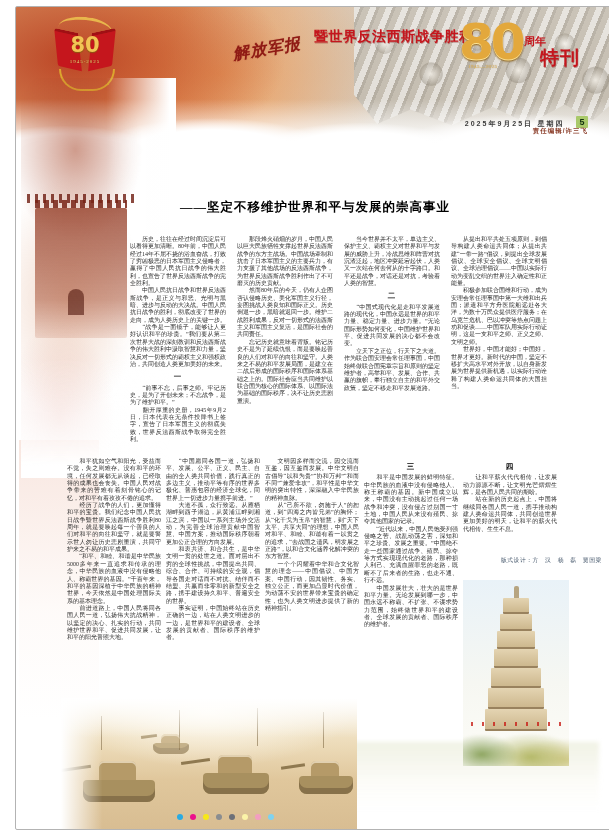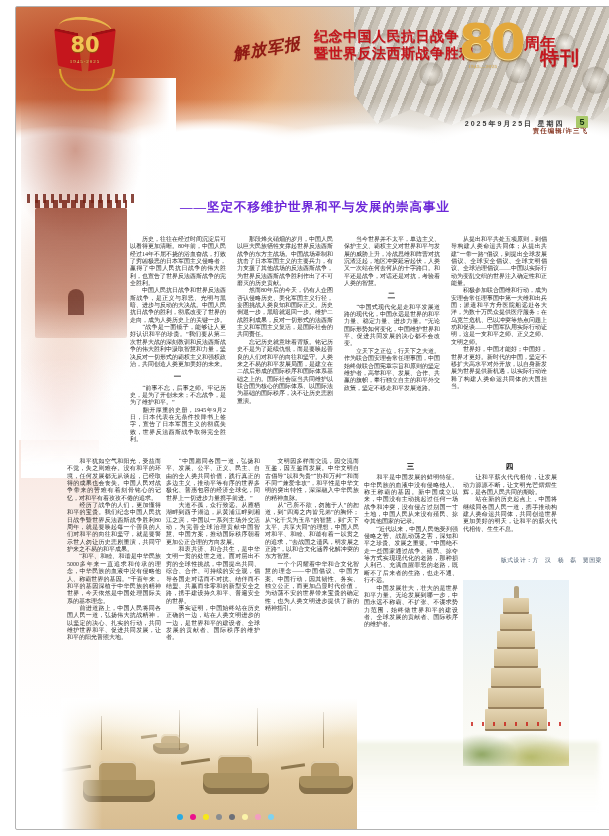--- a/index.html
+++ b/index.html
@@ -49,21 +49,21 @@
   .masthead{position:absolute;left:217px;top:32px;font-size:16px;font-weight:bold;font-style:italic;
       color:#8f1a14;transform:rotate(-9deg);letter-spacing:1px;text-shadow:0 0 1px rgba(143,26,20,.5);}
   .btitle{position:absolute;left:298px;top:21px;color:#c5161d;font-weight:900;font-size:14px;
       letter-spacing:.5px;line-height:17px;font-family:"Liberation Sans",sans-serif;
       text-shadow:.5px .5px 0 rgba(120,10,10,.35);}
   .big80{position:absolute;left:443px;top:10px;font-family:"DejaVu Sans",sans-serif;font-weight:900;
       font-size:50px;line-height:50px;color:#e3a83c;
       text-shadow:0 1px 0 #fbe49a,0 2px 2px #8a5c10;letter-spacing:-3px;}
   .byears{position:absolute;left:452px;top:57px;font-size:5px;color:#f0cd7a;letter-spacing:.5px;
       text-shadow:0 0 1px #7a4d0e;}
-  .zhounian{position:absolute;left:508px;top:27px;color:#c5161d;font-weight:900;font-size:16px;
+  .zhounian{position:absolute;left:508px;top:27px;color:#c5161d;font-weight:900;font-size:11px;
       font-family:"Liberation Sans",sans-serif;}
   .tekan{position:absolute;left:524px;top:38px;color:#c5161d;font-weight:900;font-size:19px;
       letter-spacing:1px;font-family:"Liberation Sans",sans-serif;text-shadow:.5px .5px 0 rgba(120,10,10,.4);}
   
   .wallart{position:absolute;left:12px;top:78px;width:155px;height:400px;z-index:1;filter:blur(.5px);
     background:
       linear-gradient(to right, rgba(255,255,255,0) 55%, #fff 96%),
       linear-gradient(to bottom, rgba(255,255,255,0) 70%, #fff 97%),
       radial-gradient(ellipse 90px 120px at 35% 18%, rgba(168,74,46,.55), transparent 75%),
       radial-gradient(ellipse 100px 160px at 30% 55%, rgba(214,142,100,.35), transparent 75%),
@@ -86,21 +86,21 @@
   .dateline .dt{font-size:7px;color:#3a3a3a;letter-spacing:2px;font-weight:bold;}
   .pbadge{display:inline-block;width:12px;height:12px;line-height:12px;margin-left:7px;
       background:#a9c96a;color:#14320f;font-weight:900;font-size:9px;text-align:center;
       vertical-align:middle;border-radius:1px;}
   .editor{position:absolute;right:30px;top:127px;font-size:6.5px;font-weight:bold;color:#8a3c28;
       letter-spacing:1px;z-index:3;font-family:"Liberation Sans",sans-serif;}
   
   .headline{position:absolute;left:62px;top:150px;width:488px;text-align:center;z-index:3;
       font-size:37px;font-weight:900;color:#101010;letter-spacing:9px;line-height:44px;}
   .subhead{position:absolute;left:62px;top:199px;width:488px;text-align:center;z-index:3;
-      font-size:12.5px;font-weight:bold;color:#6d28d9;letter-spacing:1px;}
+      font-size:12.5px;font-weight:bold;color:#000000;letter-spacing:1px;}
   .byline{position:absolute;left:62px;top:217px;width:488px;text-align:center;z-index:3;
       font-size:7px;font-weight:bold;color:#2d2d2d;letter-spacing:2px;}
   
   .col{position:absolute;z-index:3;font-size:6px;line-height:7.35px;text-align:justify;
       color:#2b2b2b;overflow:hidden;word-break:break-all;}
   .col p{margin:0;white-space:pre-line;}
   .marker{display:block;text-align:center;font-weight:bold;font-size:7.5px;color:#000;
       margin:5px 0 4px;letter-spacing:1px;}
   .tcol{top:236px;width:96px;height:219px;}
   .t1{left:121px;} .t2{left:228px;} .t3{left:335px;} .t4{left:442px;}
@@ -157,21 +157,20 @@
     <div class="emblem">
       <div class="arc"></div>
       <div class="wl"></div>
       <div class="wr"></div>
       <div class="e80">80</div>
       <div class="eyears">1945-2025</div>
       <div class="wreath"></div>
     </div>
     <div class="masthead">解放军报</div>
     <div class="btitle">
-      <div>纪念中国人民抗日战争</div>
       <div>暨世界反法西斯战争胜利</div>
     </div>
     <div class="big80">80</div>
     <div class="byears">1945—2025</div>
     <div class="zhounian">周年</div>
     <div class="tekan">特刊</div>
   </div>
 
   <div class="wallart">
     <div class="figures"></div>

